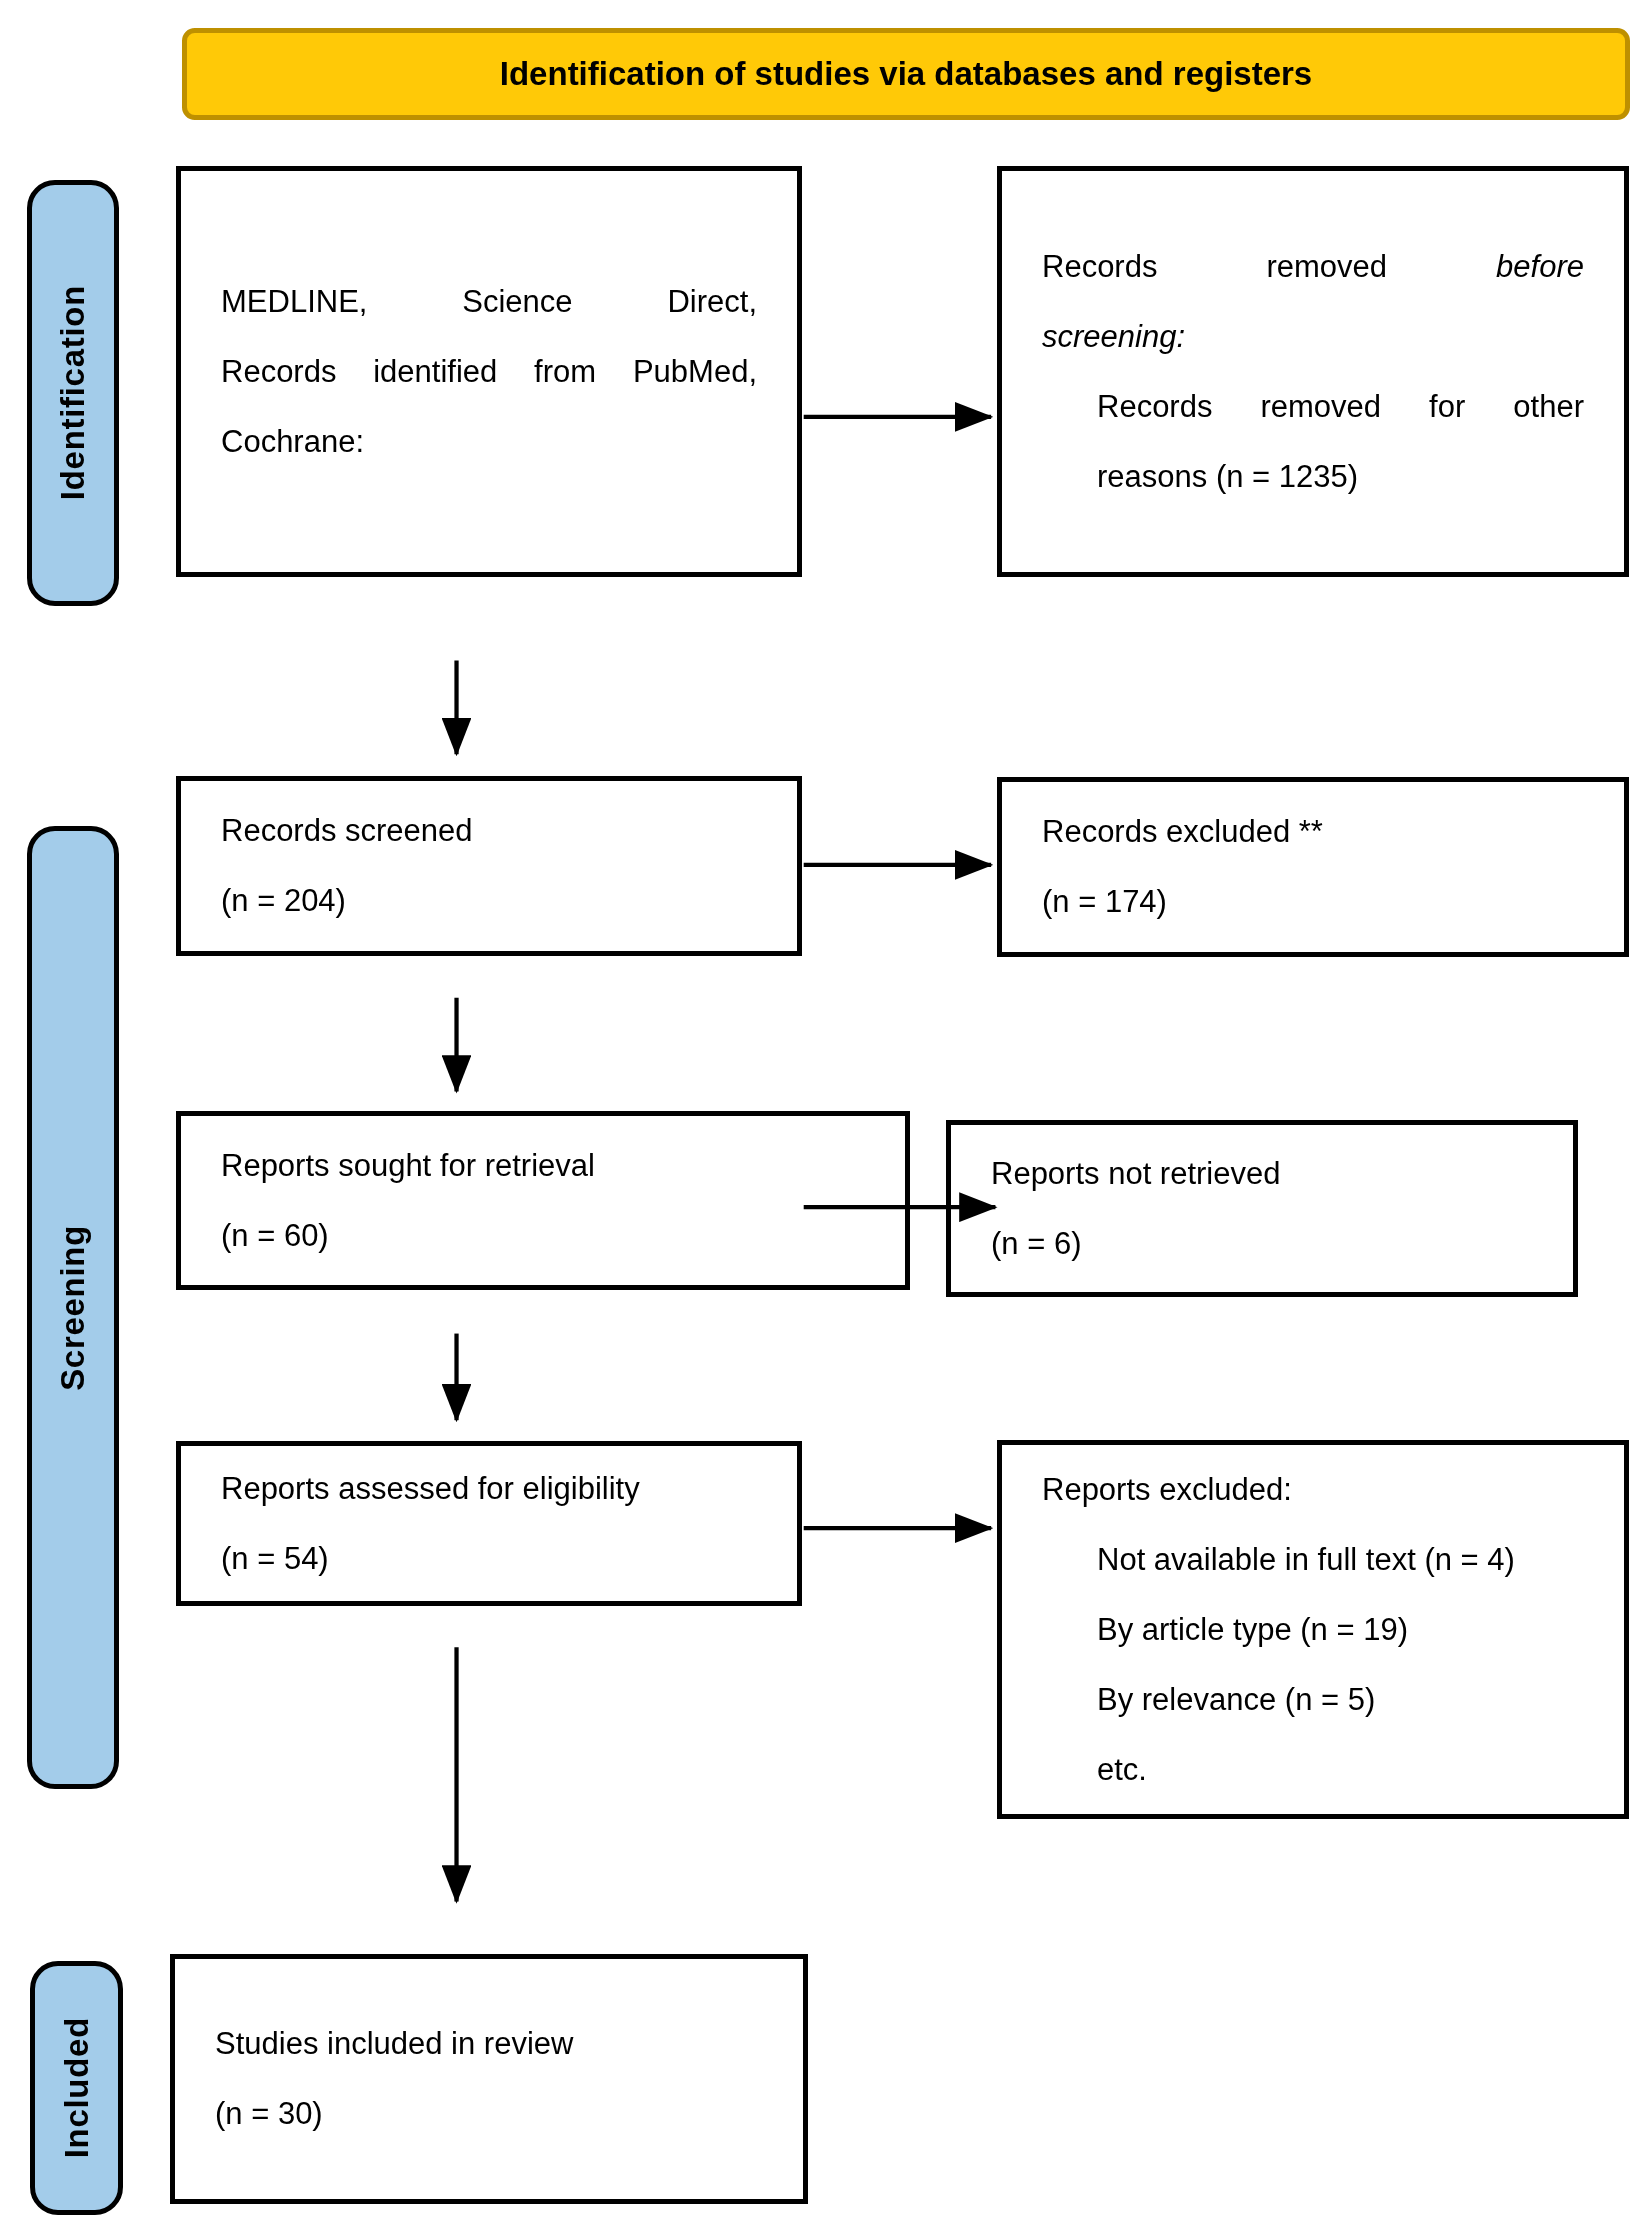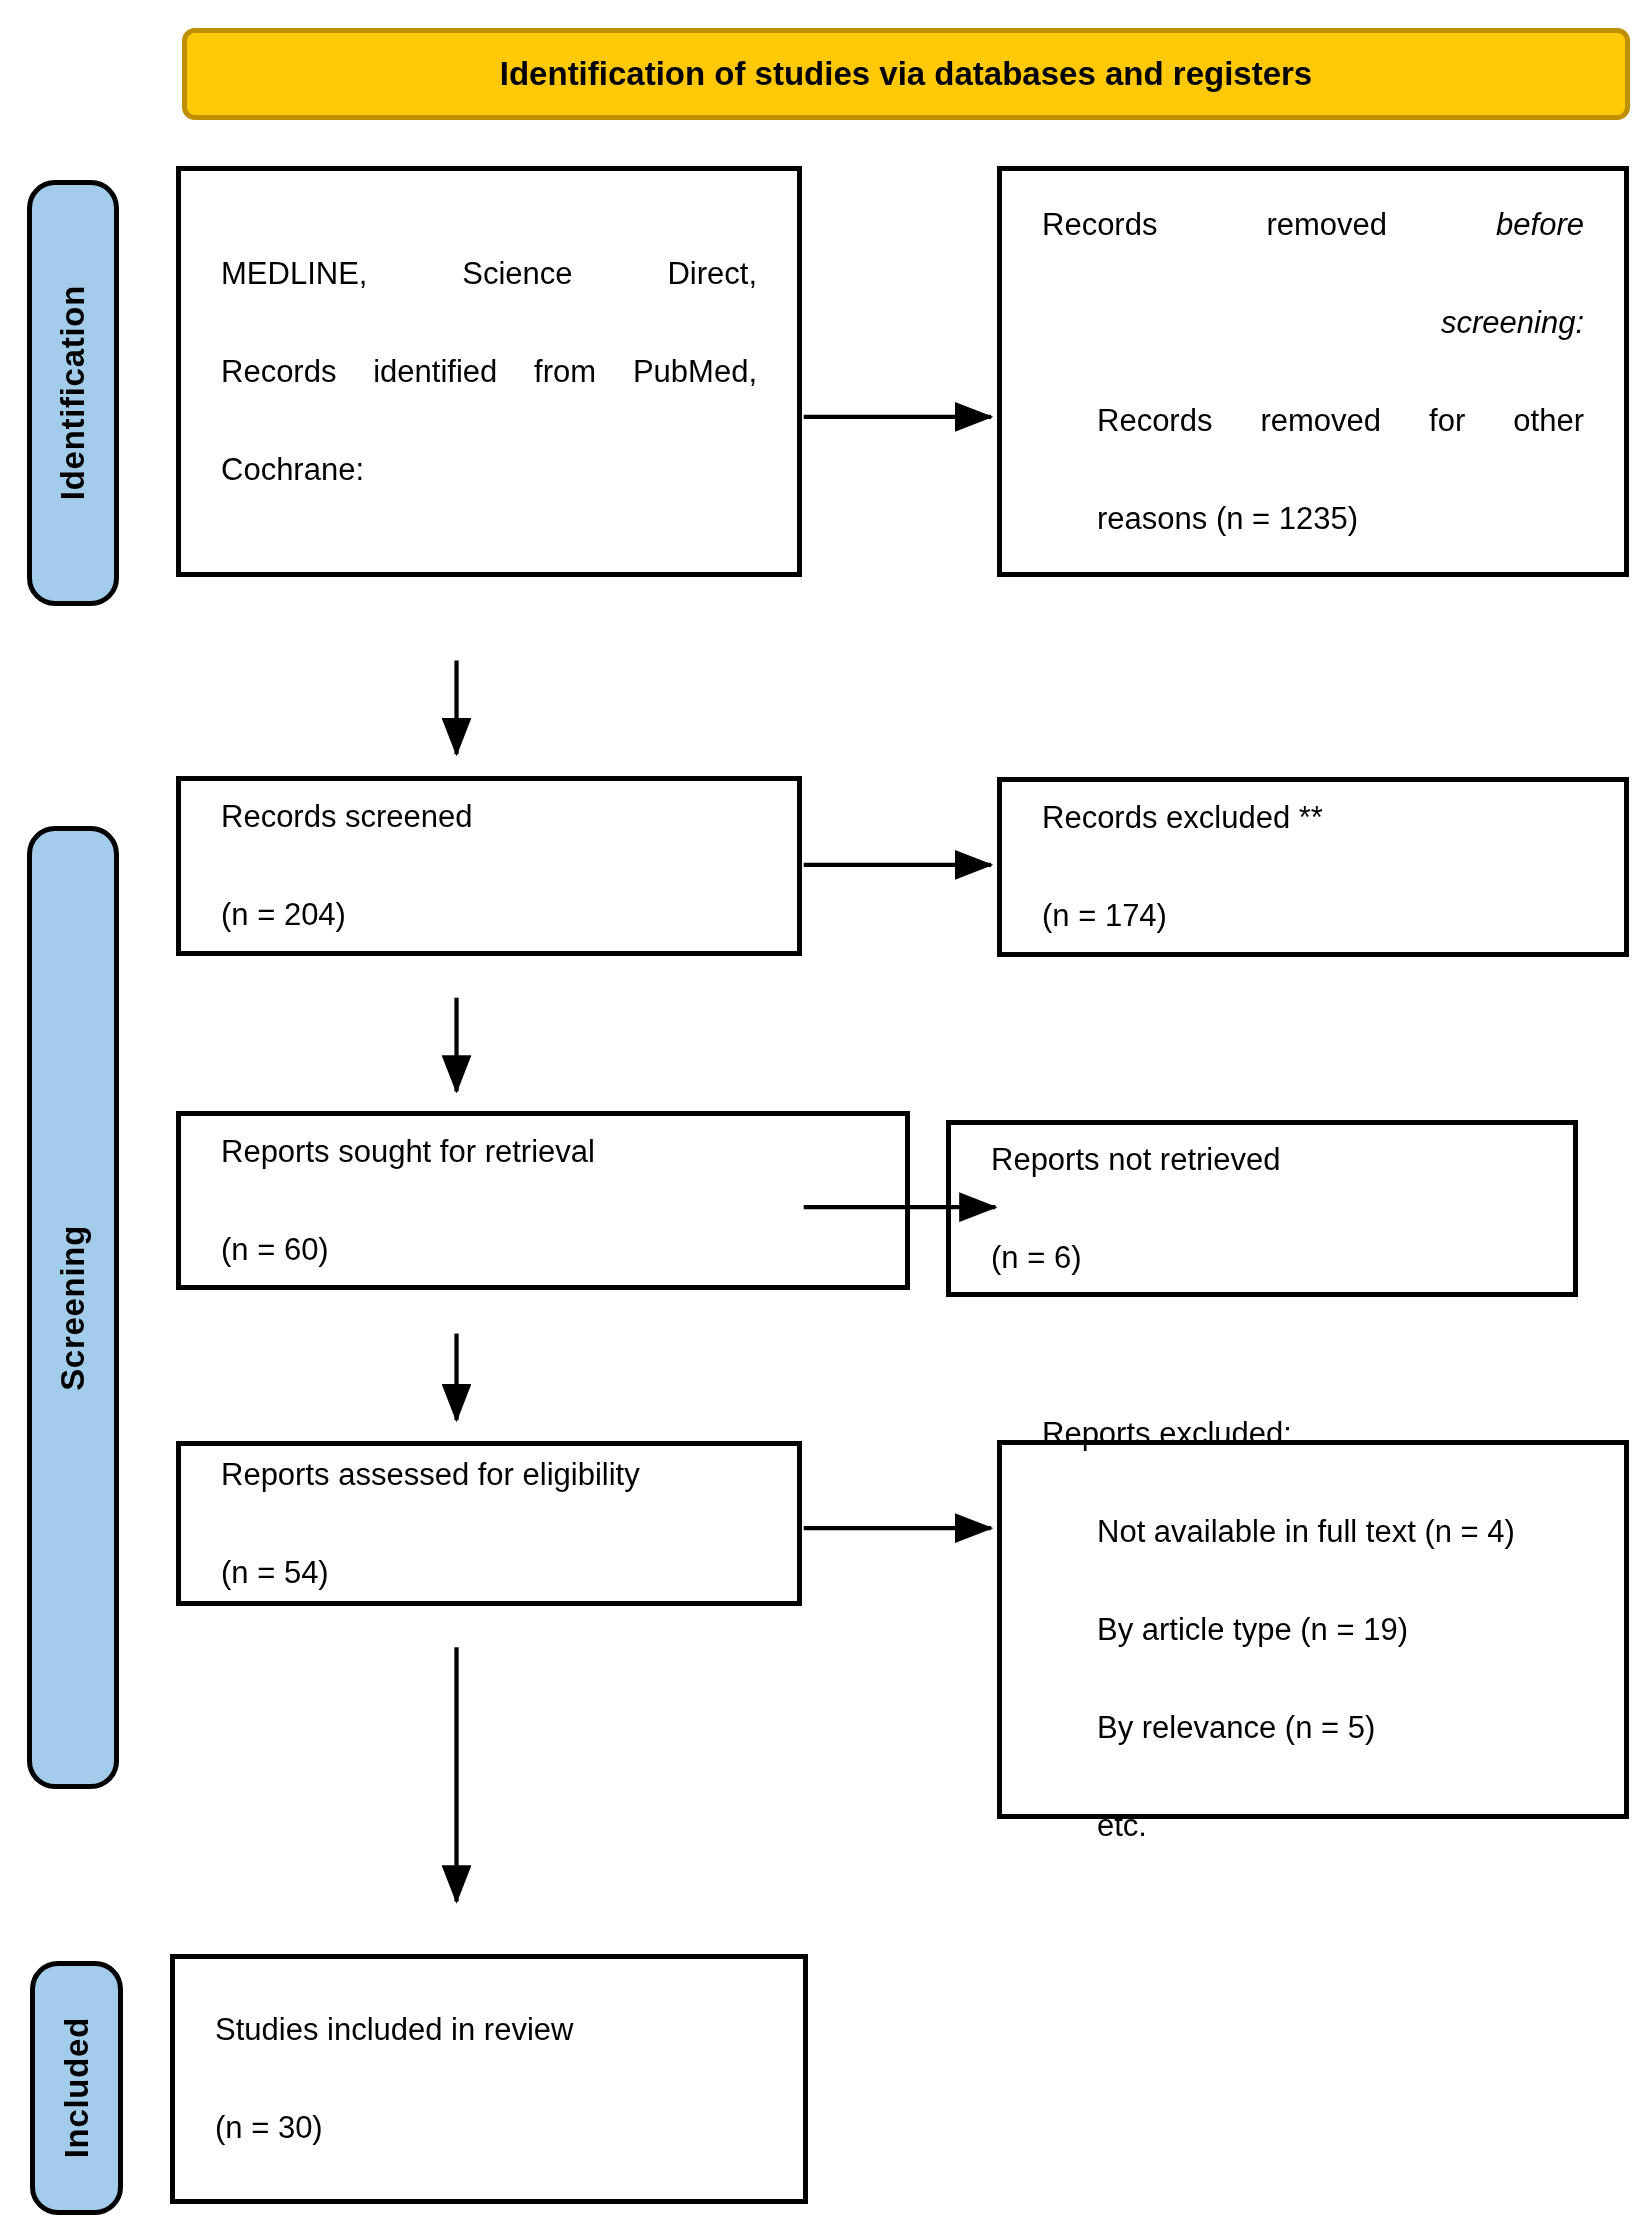--- a/index.html
+++ b/index.html
@@ -48,26 +48,25 @@
   #stage-included{left:30px;top:1961px;width:93px;height:254px;}
   
   .fbox{
     position:absolute;
     background:#ffffff;
     border:5px solid #000;
     box-sizing:border-box;
     display:flex;flex-direction:column;justify-content:center;
     font-size:31px;line-height:70px;
     padding:0 40px;
-    gap:28px;
   }
   .fbox .line{display:block;white-space:nowrap;}
   .fbox .jline{display:block;text-align:justify;text-align-last:justify;}
   .fbox .sub{padding-left:55px;}
-  .it{font-style:italic;text-align:right;}
+  .it{font-style:italic;}
   #box-l1{left:176px;top:166px;width:626px;height:411px;}
   #box-r1{left:997px;top:166px;width:632px;height:411px;}
   #box-l2{left:176px;top:776px;width:626px;height:180px;}
   #box-r2{left:997px;top:777px;width:632px;height:180px;}
   #box-l3{left:176px;top:1111px;width:734px;height:179px;}
   #box-r3{left:946px;top:1120px;width:632px;height:177px;}
   #box-l4{left:176px;top:1441px;width:626px;height:165px;}
   #box-r4{left:997px;top:1440px;width:632px;height:379px;}
   #box-l5{left:170px;top:1954px;width:638px;height:250px;}
   

